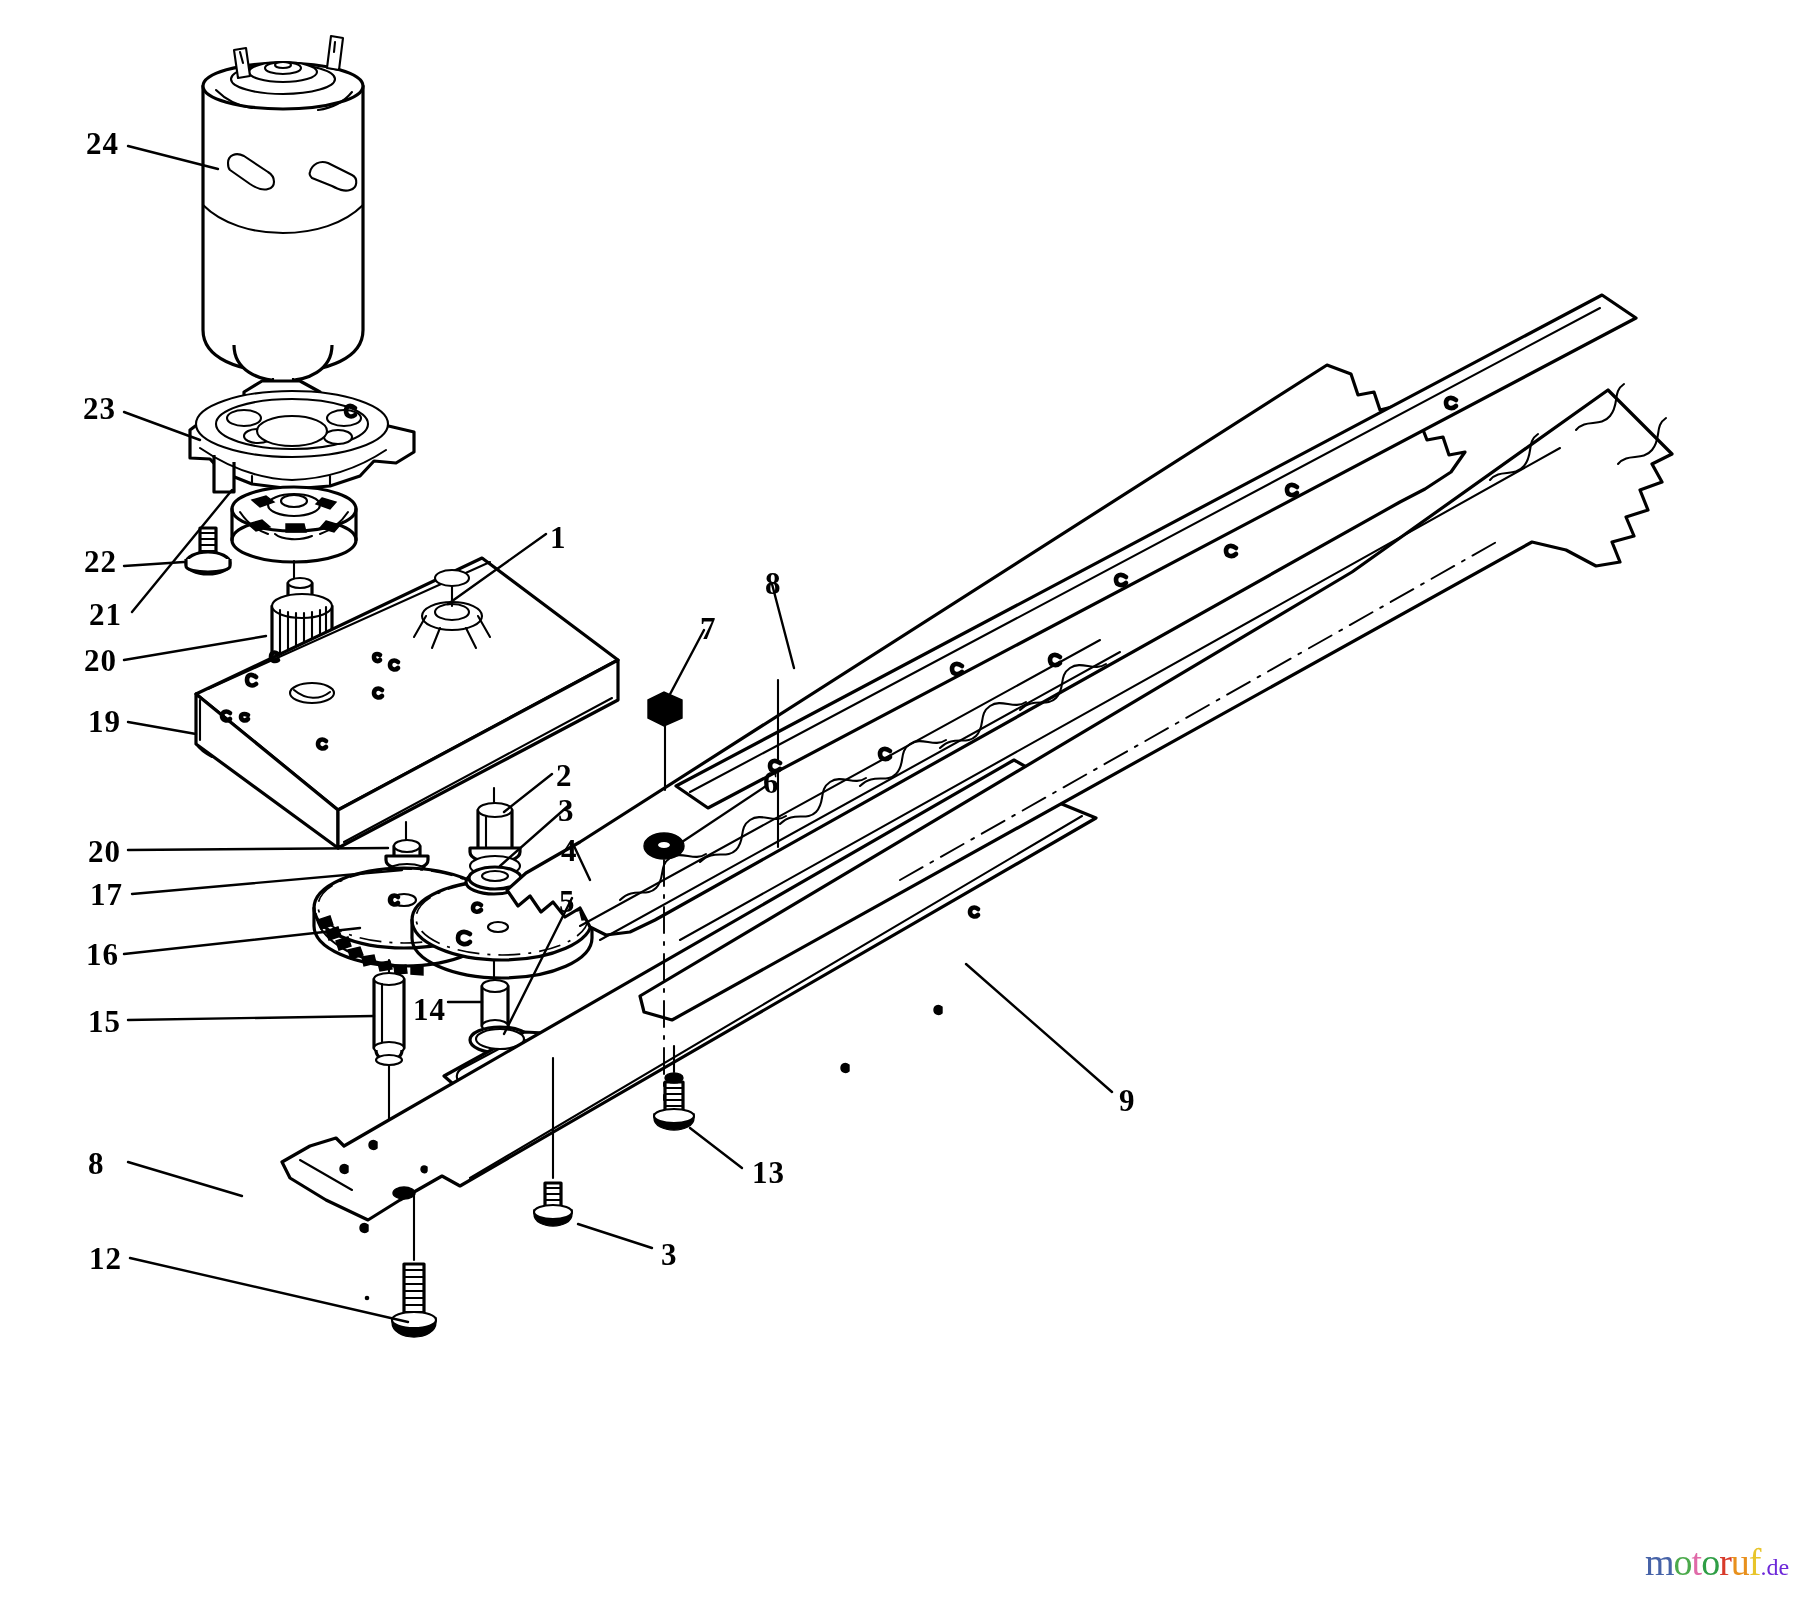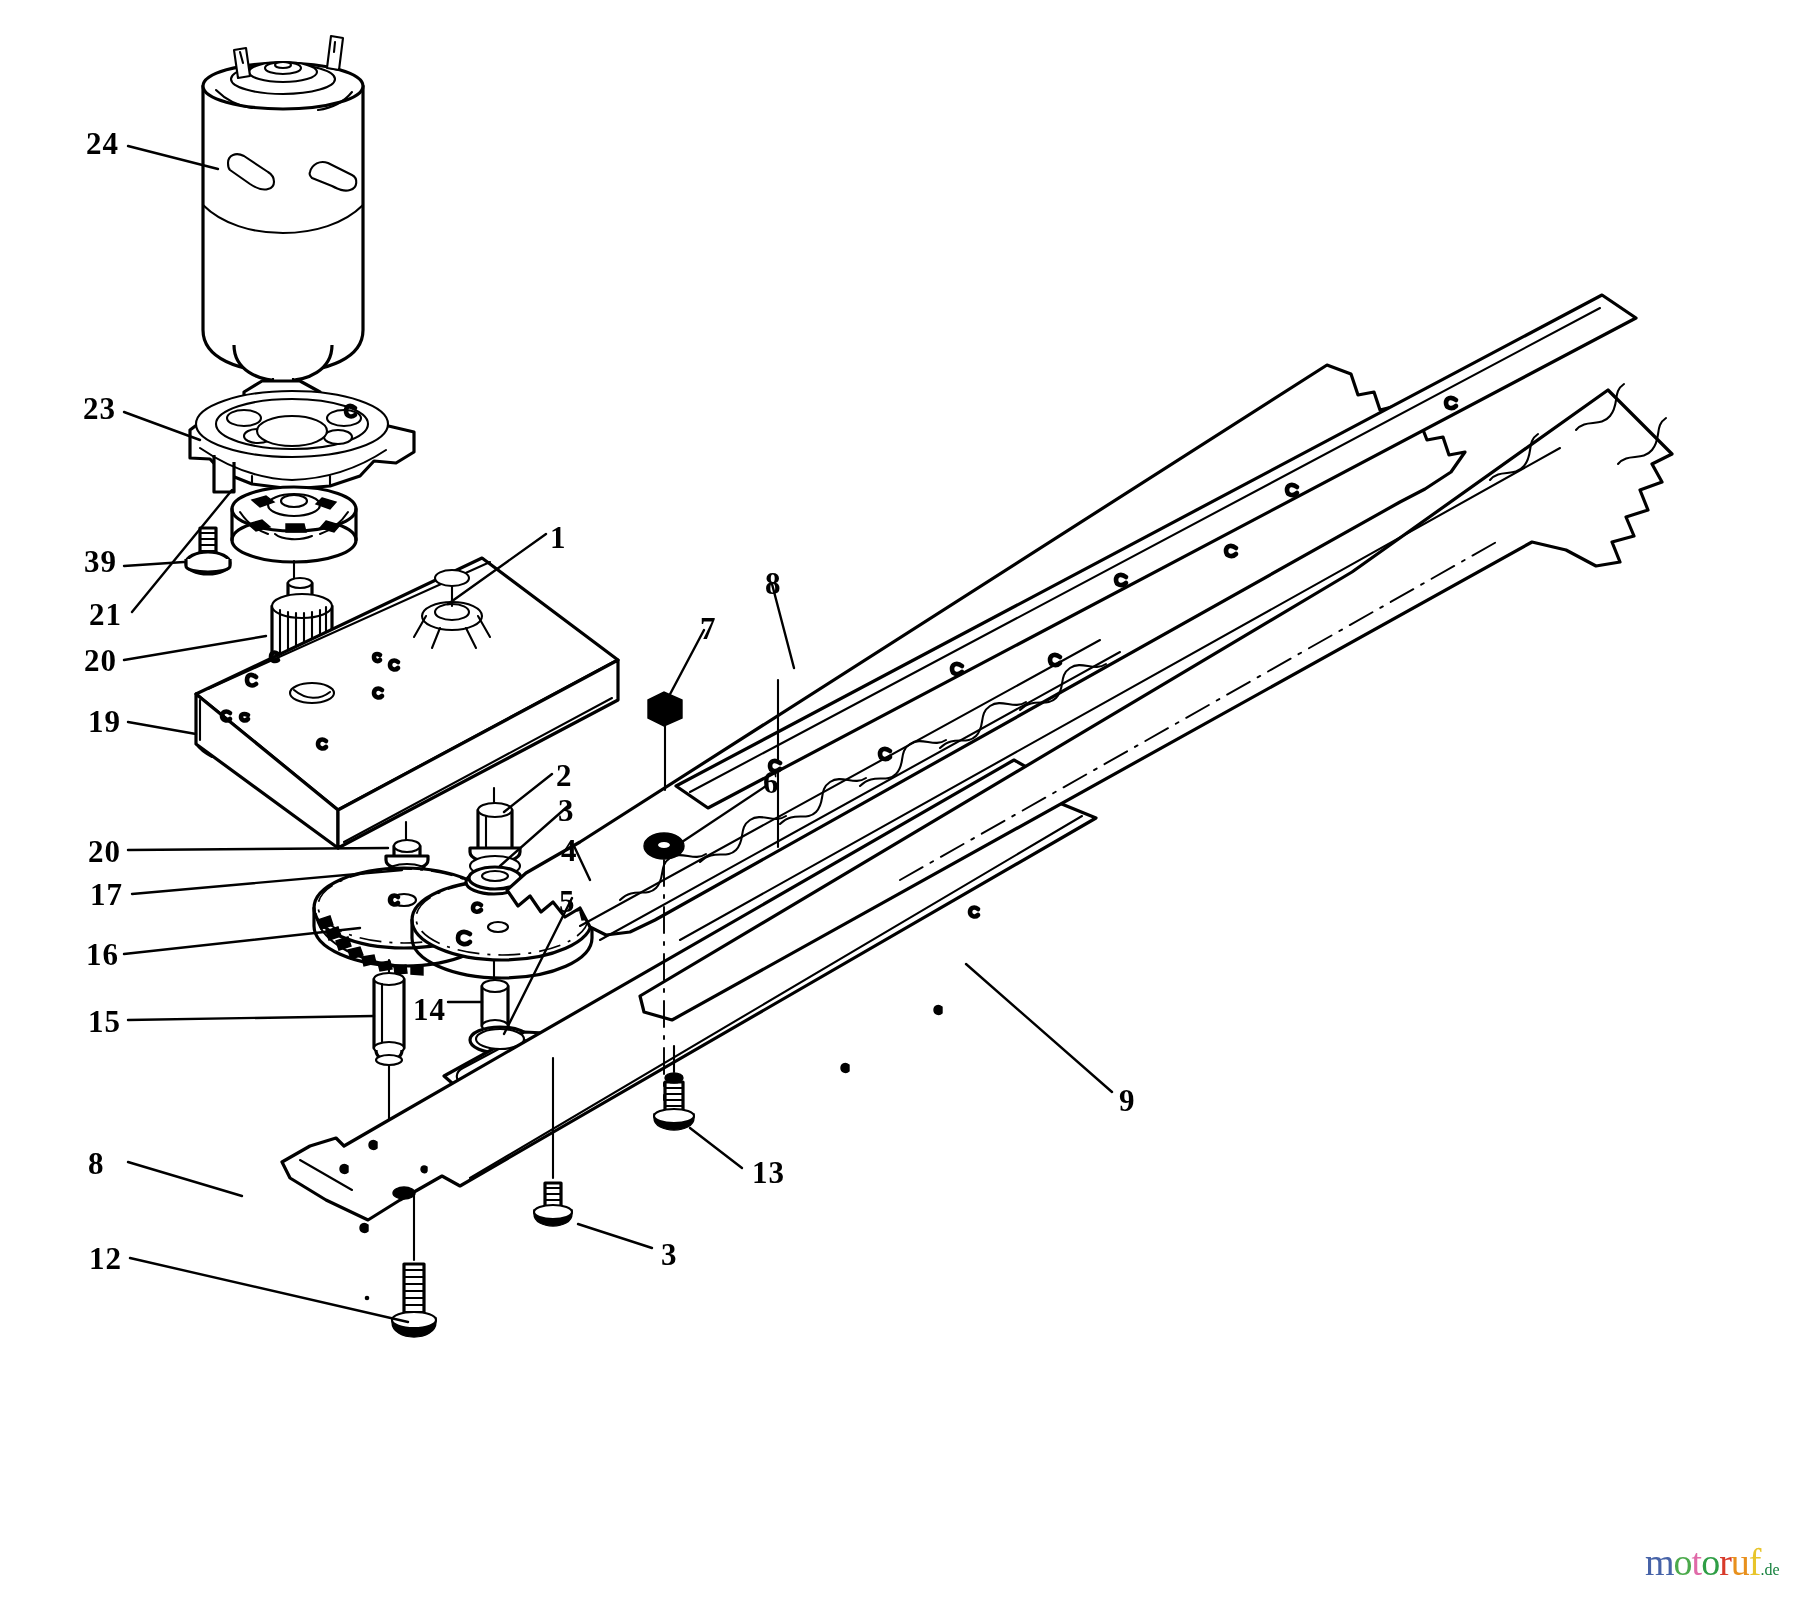--- a/index.html
+++ b/index.html
@@ -31,22 +31,22 @@
     position:absolute;
     left:1645px; top:1543px;
     font-family:"Liberation Serif", serif;
     font-size:38px;
     line-height:1;
     white-space:nowrap;
     user-select:none;
   }
   #watermark .w{letter-spacing:-1px;}
   #watermark .suffix{
-    font-size:16px;
-    color:#15803d;
+    font-size:24px;
+    color:#6d28d9;
     letter-spacing:0;
     text-align:center;
   }
 </style>
 </head>
 <body>
 
 <div id="sheet">
 
   <svg id="art" viewBox="0 0 1800 1601" xmlns="http://www.w3.org/2000/svg">
@@ -443,21 +443,21 @@
       <path class="lead" d="M572,898 L504,1034"></path>
       <path class="lead" d="M574,846 L590,880"></path>
       <path class="lead" d="M568,806 L500,866"></path>
       <path class="lead" d="M552,774 L504,812"></path>
       <path class="lead" d="M546,534 L448,604"></path>
     </g>
   </svg>
 
   <div class="callout" style="left:86px;top:128px">24</div>
   <div class="callout" style="left:83px;top:393px">23</div>
-  <div class="callout" style="left:84px;top:546px">39</div>
+  <div class="callout" style="left:84px;top:546px">22</div>
   <div class="callout" style="left:89px;top:599px">21</div>
   <div class="callout" style="left:84px;top:645px">20</div>
   <div class="callout" style="left:88px;top:706px">19</div>
   <div class="callout" style="left:88px;top:836px">20</div>
   <div class="callout" style="left:90px;top:879px">17</div>
   <div class="callout" style="left:86px;top:939px">16</div>
   <div class="callout" style="left:88px;top:1006px">15</div>
   <div class="callout" style="left:413px;top:994px">14</div>
   <div class="callout" style="left:88px;top:1148px">8</div>
   <div class="callout" style="left:89px;top:1243px">12</div>

